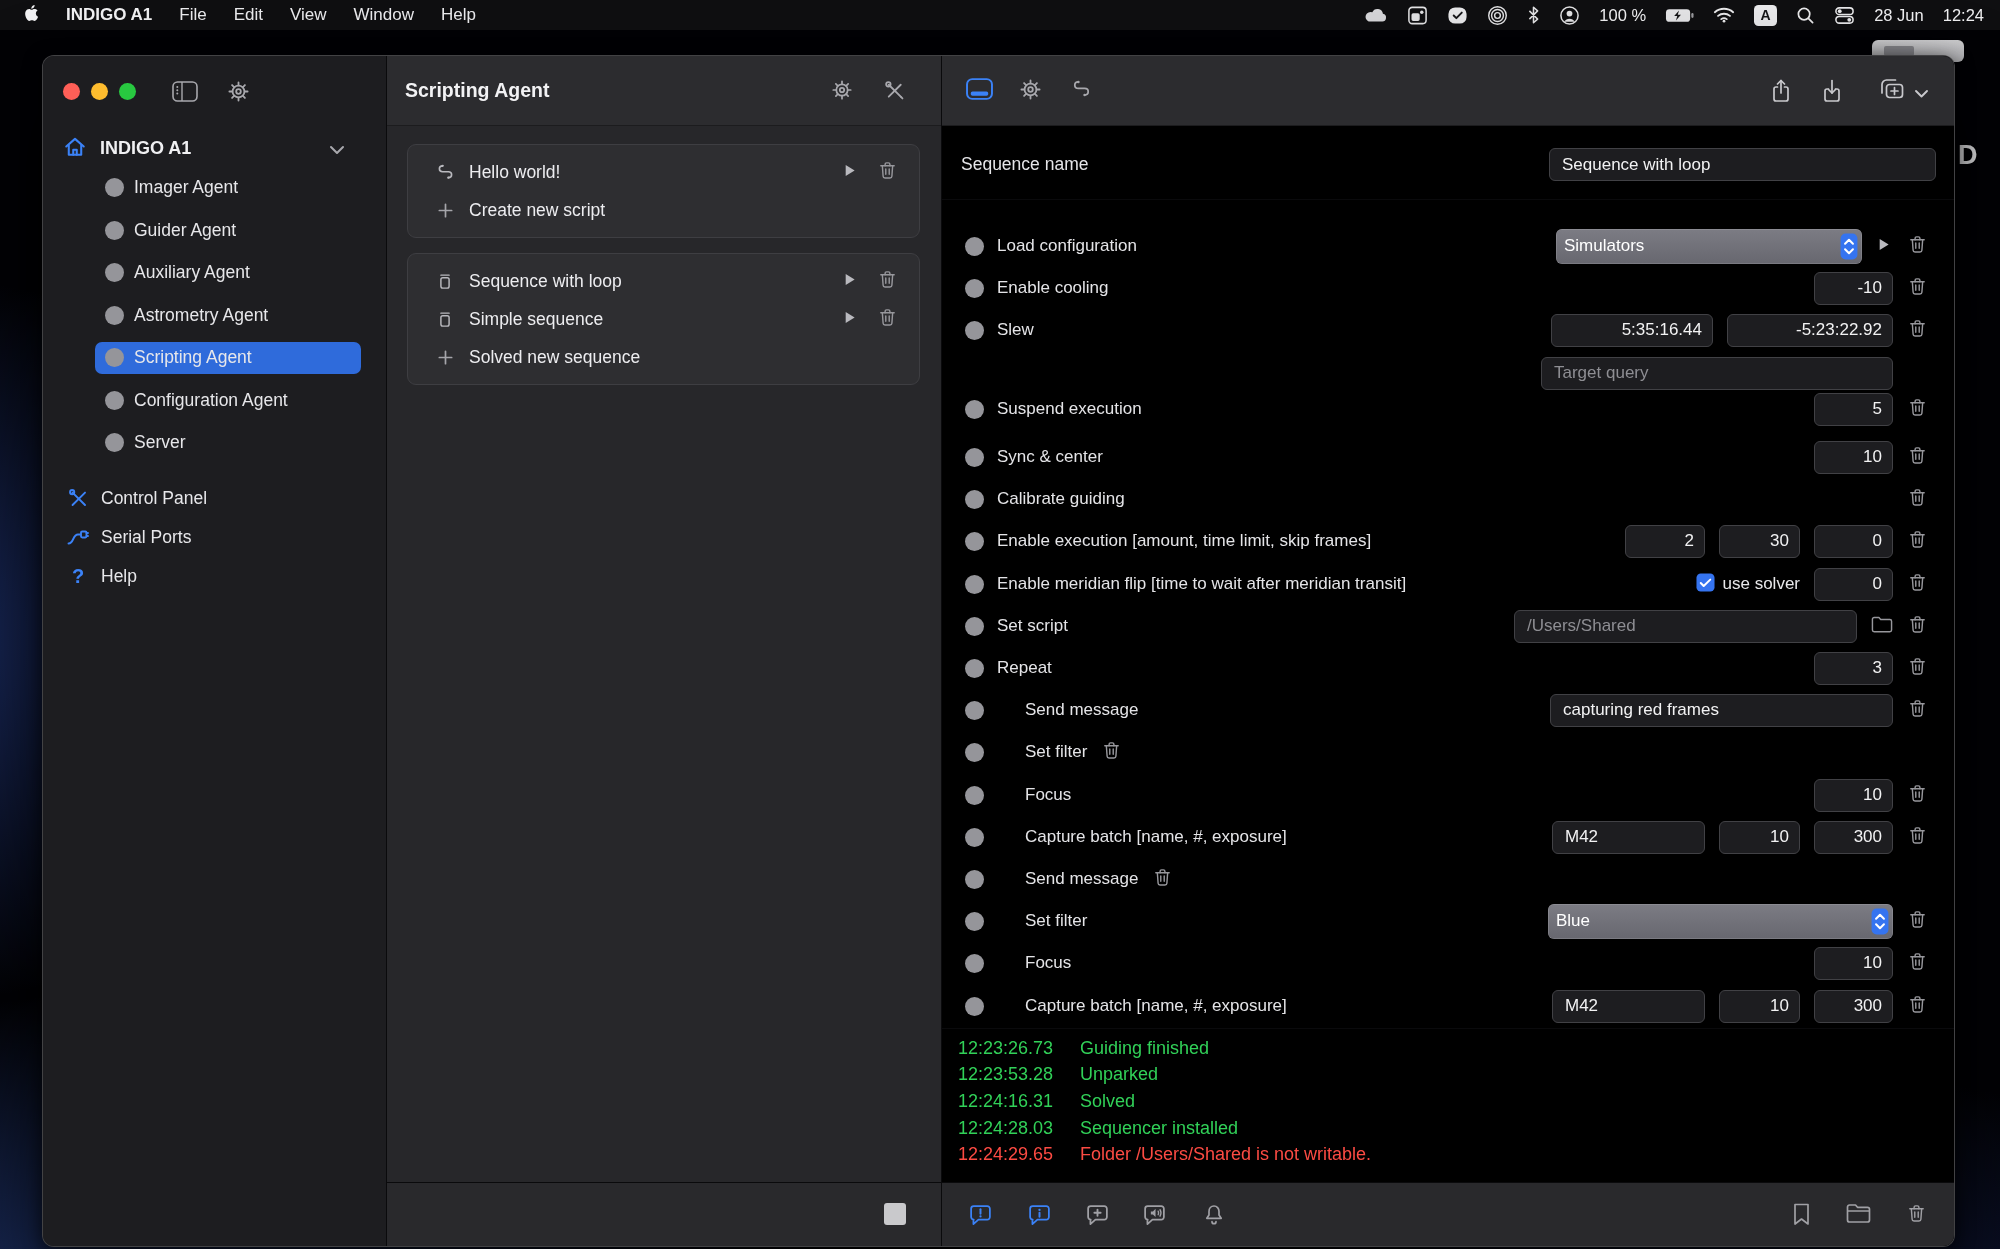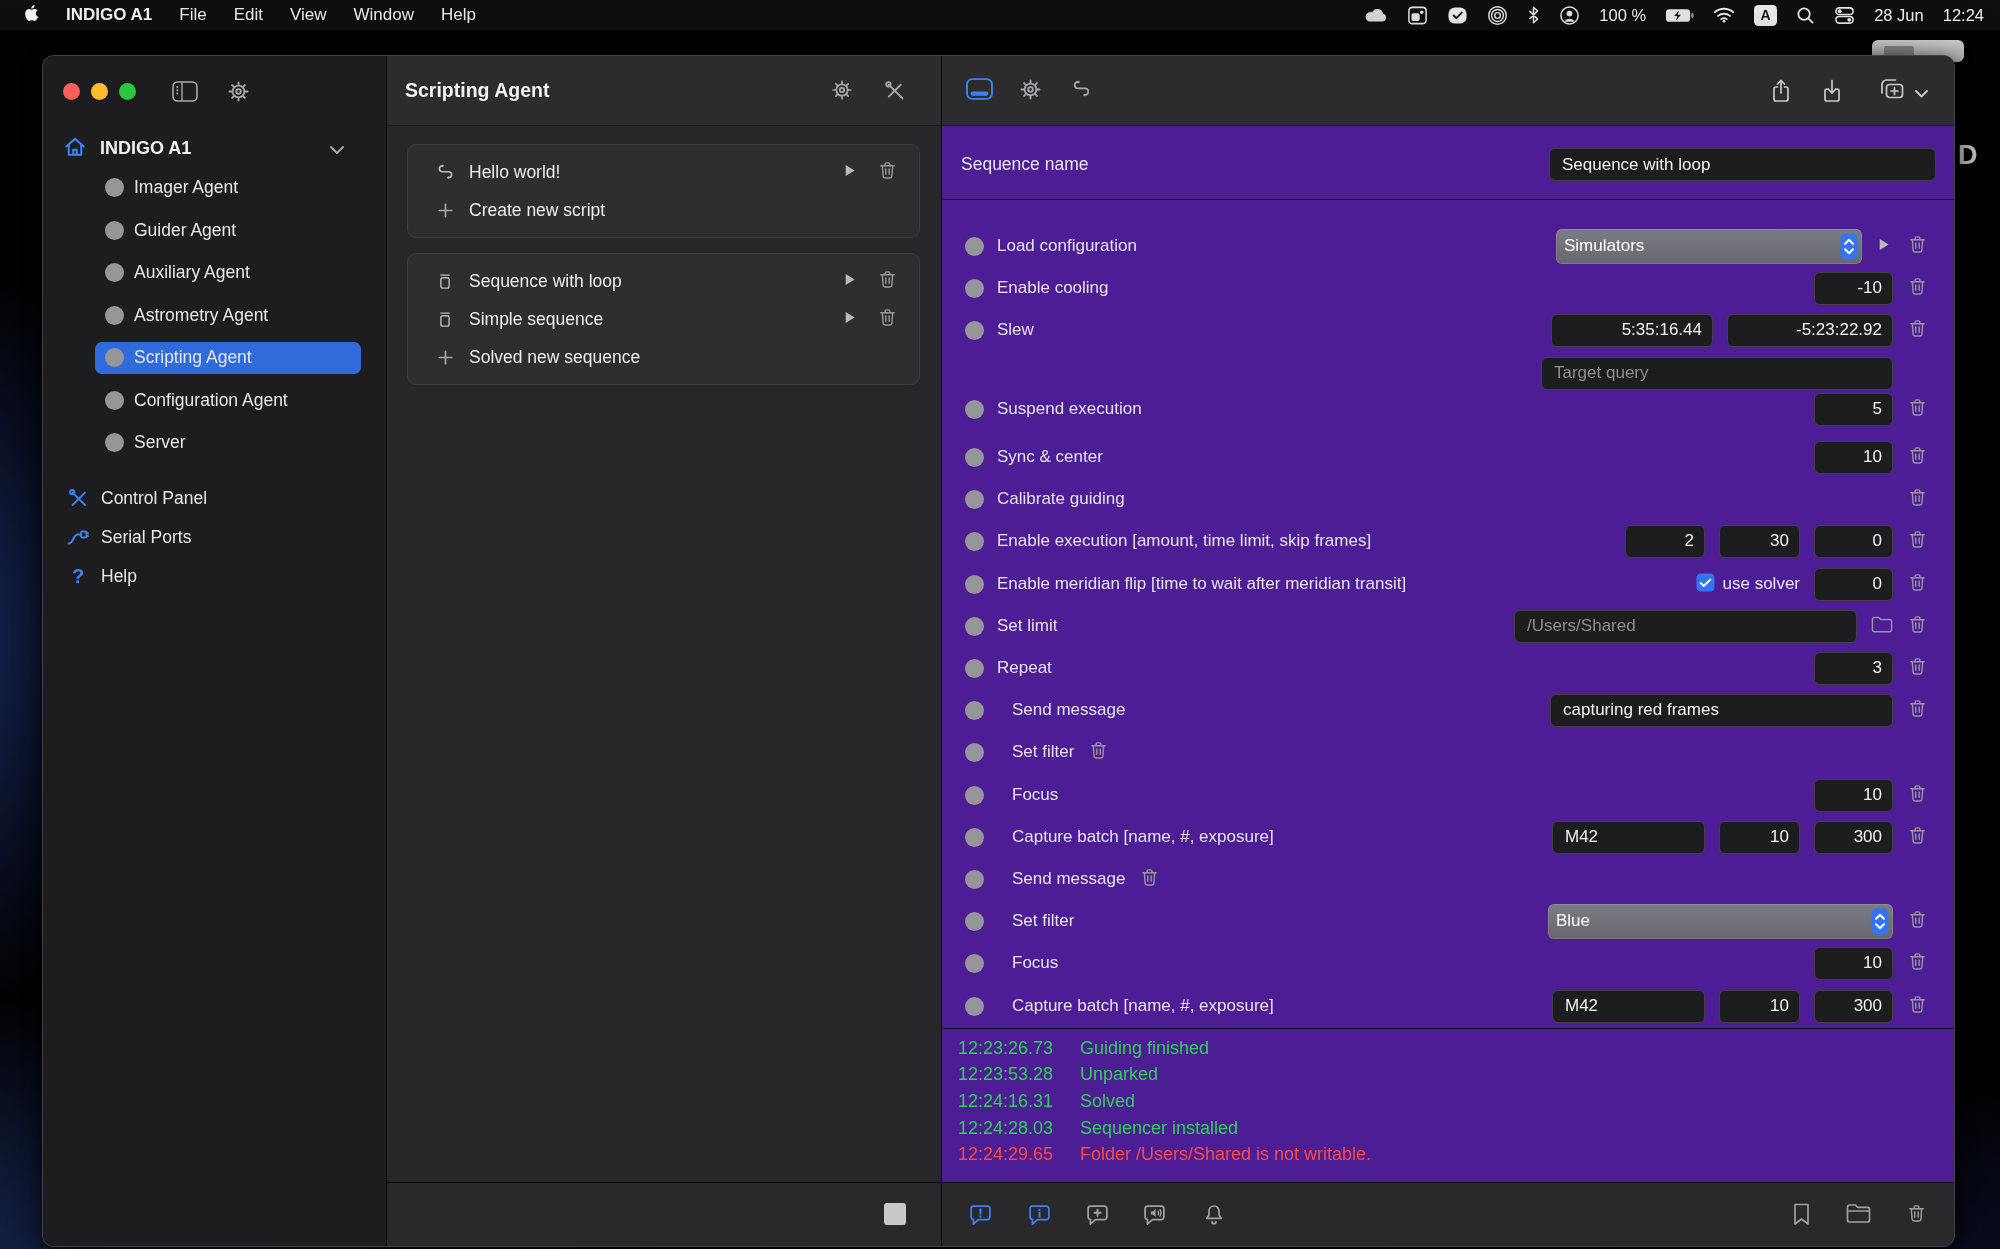--- a/index.html
+++ b/index.html
@@ -54,30 +54,30 @@
   .mtitle{position:absolute;left:18px;top:23px;font-size:19.5px;font-weight:700;color:#f2f2f4;}
   .card{position:absolute;left:20px;right:21px;background:#2e2e31;border:1px solid #3e3e42;border-radius:9px;box-sizing:border-box;padding:8px 0;}
   .crow{height:38px;display:flex;align-items:center;padding:0 21px 0 26px;}
   .cicon{width:22px;display:flex;justify-content:center;flex:none;}
   .clabel{margin-left:13px;font-size:17.5px;color:#ededf0;}
   .cplay{margin-left:auto;}
   .ctrash{margin-left:18px;}
   .bbar{position:absolute;left:0;right:0;bottom:0;height:63px;background:#29292c;border-top:1px solid #0a0a0c;}
   .stopbtn{position:absolute;left:497px;top:20px;width:22px;height:22px;border-radius:3px;background:#c9c9cc;}
   
-  .rightp{position:absolute;left:899px;top:0;width:1014px;height:100%;background:#4c1d95;}
+  .rightp{position:absolute;left:899px;top:0;width:1014px;height:100%;background:#000000;}
   .rheader{position:absolute;left:0;top:0;right:0;height:69px;background:#2c2c2f;border-bottom:1px solid rgba(0,0,0,.35);}
   .rh-ic{position:absolute;top:22px;}
   .seq-label{position:absolute;left:19px;top:98px;font-size:17.5px;color:#e6e6e9;}
   .seq-field{position:absolute;left:607px;top:92px;width:387px;height:33px;box-sizing:border-box;}
   .hline{position:absolute;left:0;right:0;height:1px;background:#0a0a0c;}
   .rows{position:absolute;left:0;top:169px;right:0;height:800px;}
   .erow{position:absolute;left:0;right:0;height:42px;display:flex;align-items:center;padding:0 28px 0 23px;box-sizing:border-box;}
   .elabel{margin-left:13px;font-size:17px;color:#e4e4e7;white-space:nowrap;}
-  .elabel.ind{margin-left:28px;}
+  .elabel.ind{margin-left:41px;}
   .econtrols{display:flex;align-items:center;gap:14px;margin-left:auto;}
   .field{height:33px;border-radius:6px;background:#1d1d20;border:1px solid #414145;box-sizing:border-box;
     display:flex;align-items:center;font-size:17px;color:#f2f2f3;flex:none;}
   .field.num{justify-content:flex-end;padding:0 10px;}
   .field.text{padding:0 12px;}
   .field.ghost{padding:0 12px;color:#8e8e93;}
   .select{height:35px;border-radius:6px;background:linear-gradient(#7c7c84,#67676f);display:flex;align-items:center;
     padding-left:8px;color:#fff;font-size:17px;position:relative;flex:none;box-sizing:border-box;box-shadow:inset 0 0 0 .5px rgba(255,255,255,.25);}
   .stepper{position:absolute;right:4px;top:4px;}
   .cb-label{font-size:17px;color:#e8e8ea;margin-left:-6px;white-space:nowrap;}
@@ -646,21 +646,21 @@
                 <g fill="none" stroke="#97979c" stroke-width="1.5" stroke-linecap="round">
                   <path d="M4 6.5h14"></path>
                   <path d="M8.5 6.5V5A1.5 1.5 0 0 1 10 3.5h2A1.5 1.5 0 0 1 13.5 5v1.5"></path>
                   <path d="M5.6 6.5l.8 11a2 2 0 0 0 2 1.9h5.2a2 2 0 0 0 2-1.9l.8-11"></path>
                   <path d="M9.2 10v5.5M12.8 10v5.5"></path>
                 </g>
               </svg></span>
     </div>
           <div class="erow" style="top:380px">
       <span class="dot"></span>
-      <span class="elabel">Set limit</span>
+      <span class="elabel">Set script</span>
       <span class="econtrols">
               <div class="field ghost" style="width:343px">/Users/Shared</div>
               <span><svg width="22" height="19" viewBox="0 0 23 19">
                   <path d="M1.5 4A1.8 1.8 0 0 1 3.3 2.2h5l1.8 2h9.6a1.8 1.8 0 0 1 1.8 1.8v9.2a1.8 1.8 0 0 1-1.8 1.8H3.3a1.8 1.8 0 0 1-1.8-1.8z" fill="none" stroke="#97979c" stroke-width="1.5" stroke-linejoin="round"></path>
                 </svg></span>
             </span>
 
       <span class="trashbtn"><svg width="21" height="22" viewBox="0 0 22 22">
                 <g fill="none" stroke="#97979c" stroke-width="1.5" stroke-linecap="round">
                   <path d="M4 6.5h14"></path>

